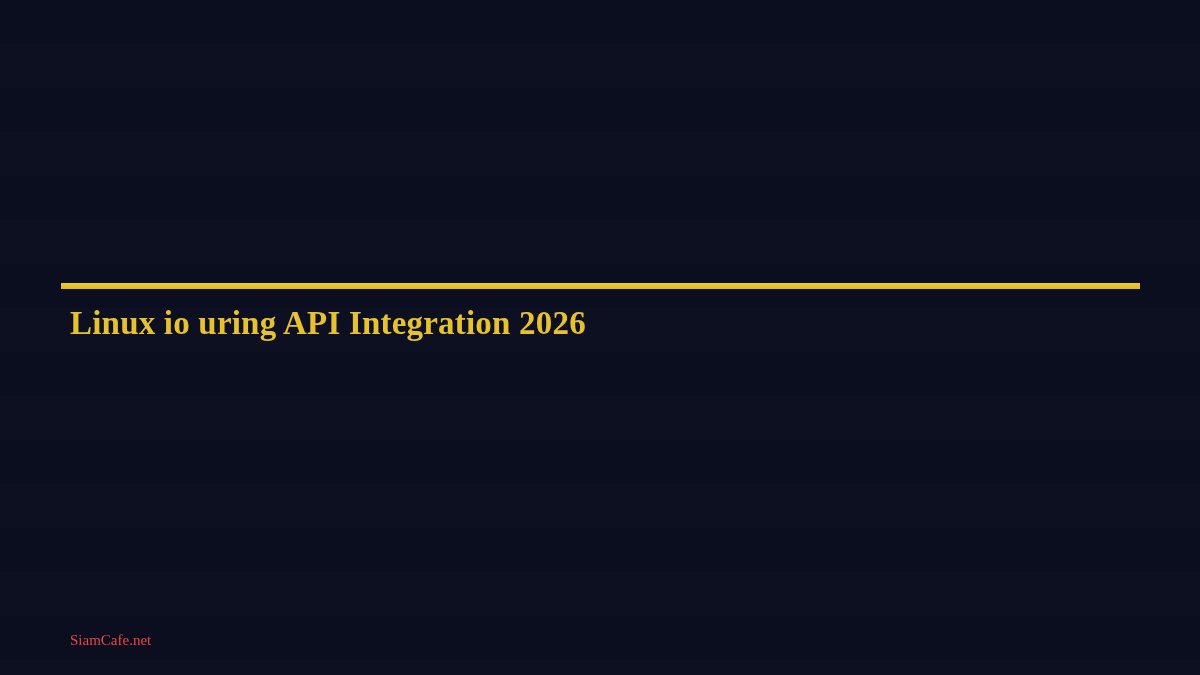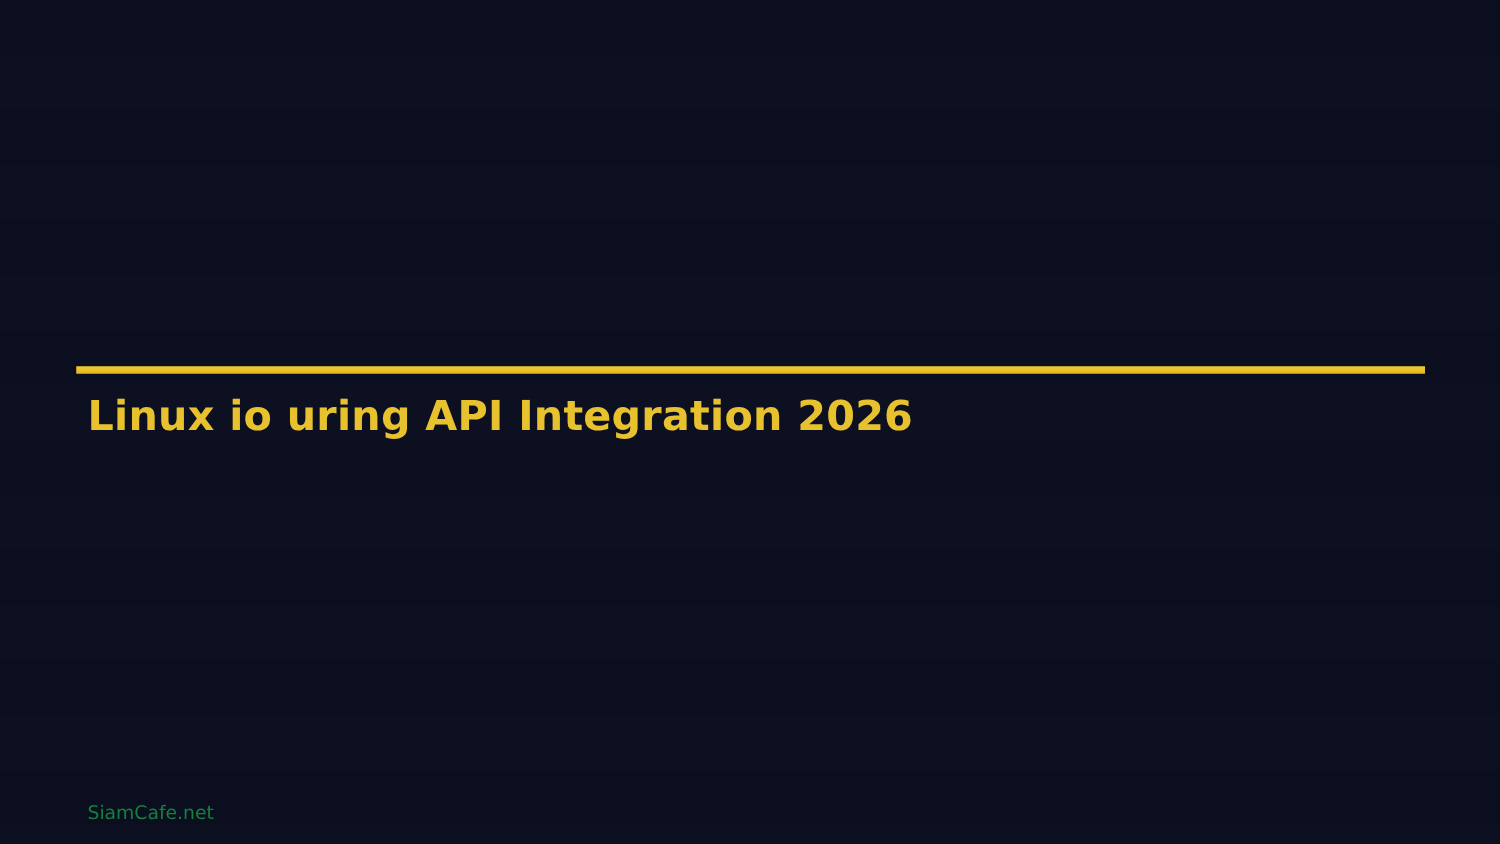--- a/index.html
+++ b/index.html
@@ -41,23 +41,24 @@
       rgba(255,255,255,0.000) 0px,
       rgba(255,255,255,0.000) 44px,
       rgba(255,255,255,0.008) 44px,
       rgba(255,255,255,0.008) 88px
     );
   }
 
   .content {
     position: absolute;
     left: 0;
-    top: 10px;
+    top: 0;
     width: 1200px;
     height: 526px;
+    font-family: Liberation Serif, serif;
   }
 
   .accent-rule {
     position: absolute;
     left: 61px;
     top: 283px;
     width: 1079px;
     height: 6px;
     background: linear-gradient(to bottom, #efcb33 0%, #e9c229 55%, #dcb61f 100%);
   }
@@ -75,21 +76,21 @@
     white-space: nowrap;
   }
 
   .footer-brand {
     position: absolute;
     left: 70px;
     top: 630px;
     font-size: 15px;
     line-height: 20px;
     font-weight: normal;
-    color: #15803d;
+    color: #ef4444;
     white-space: nowrap;
   }
 </style>
 </head>
 <body>
 
 <div class="slide">
 
   <div class="band-overlay"></div>
 

